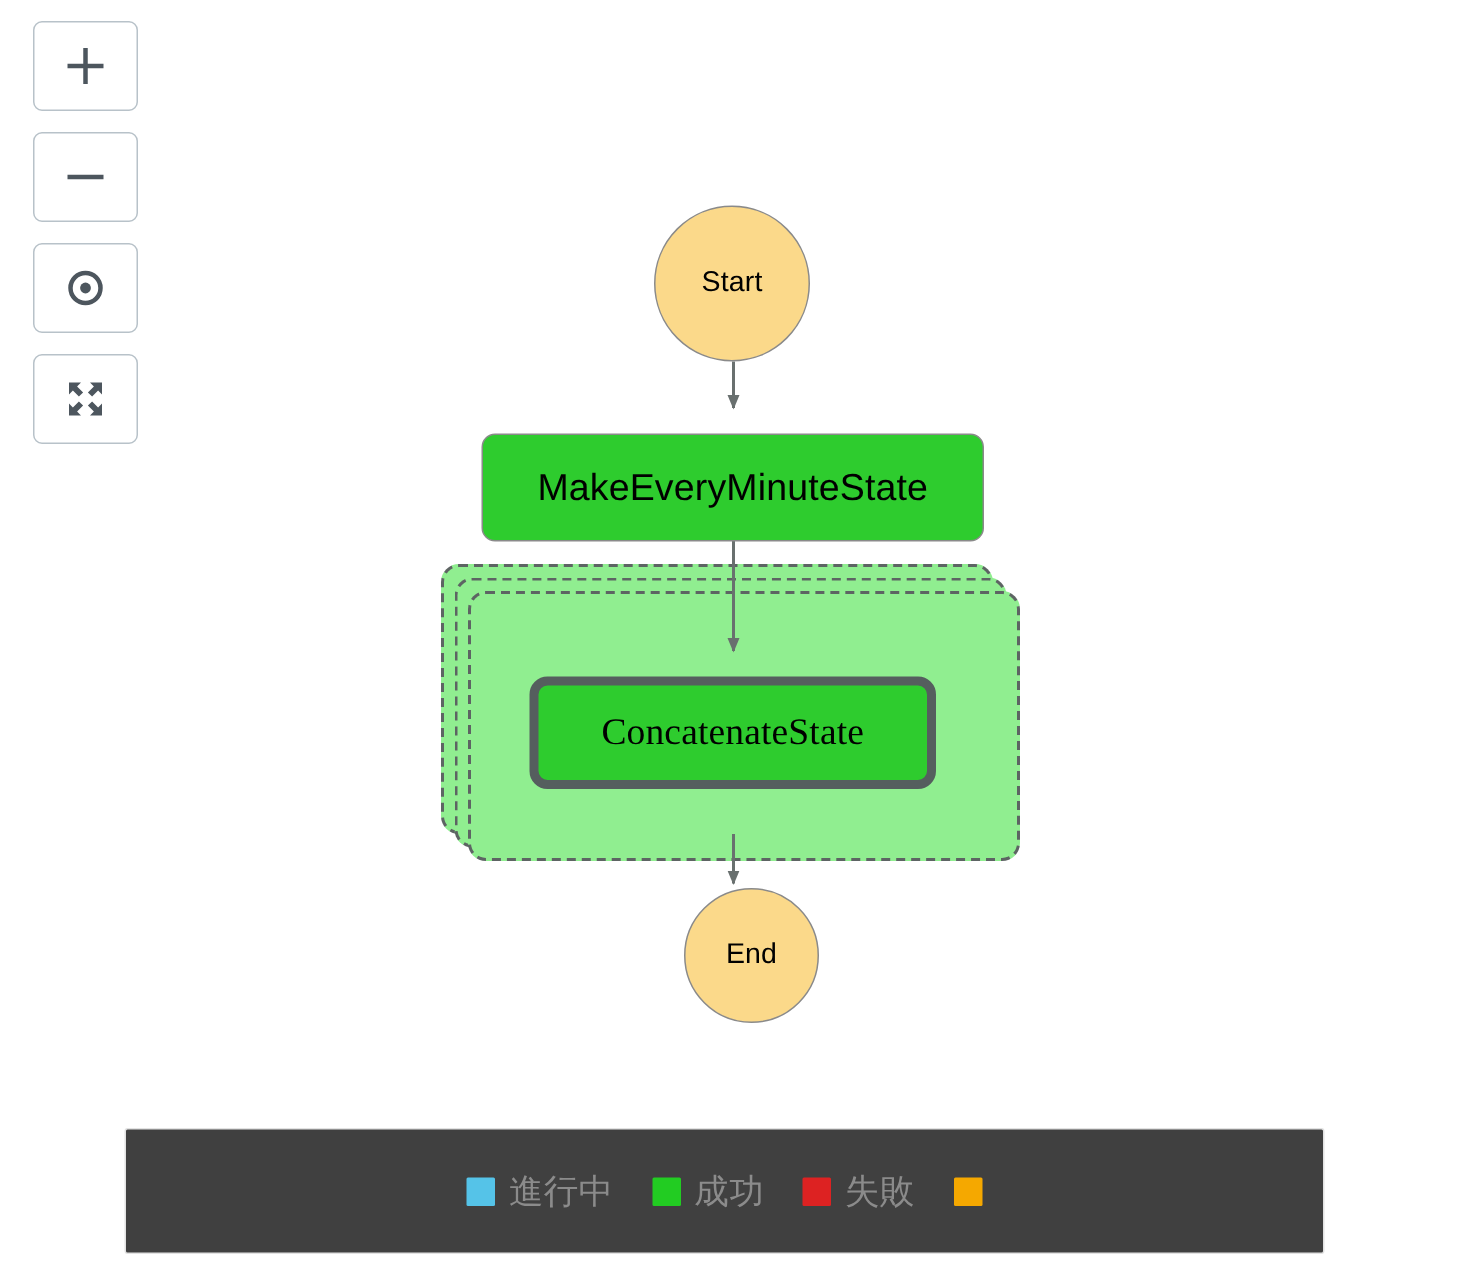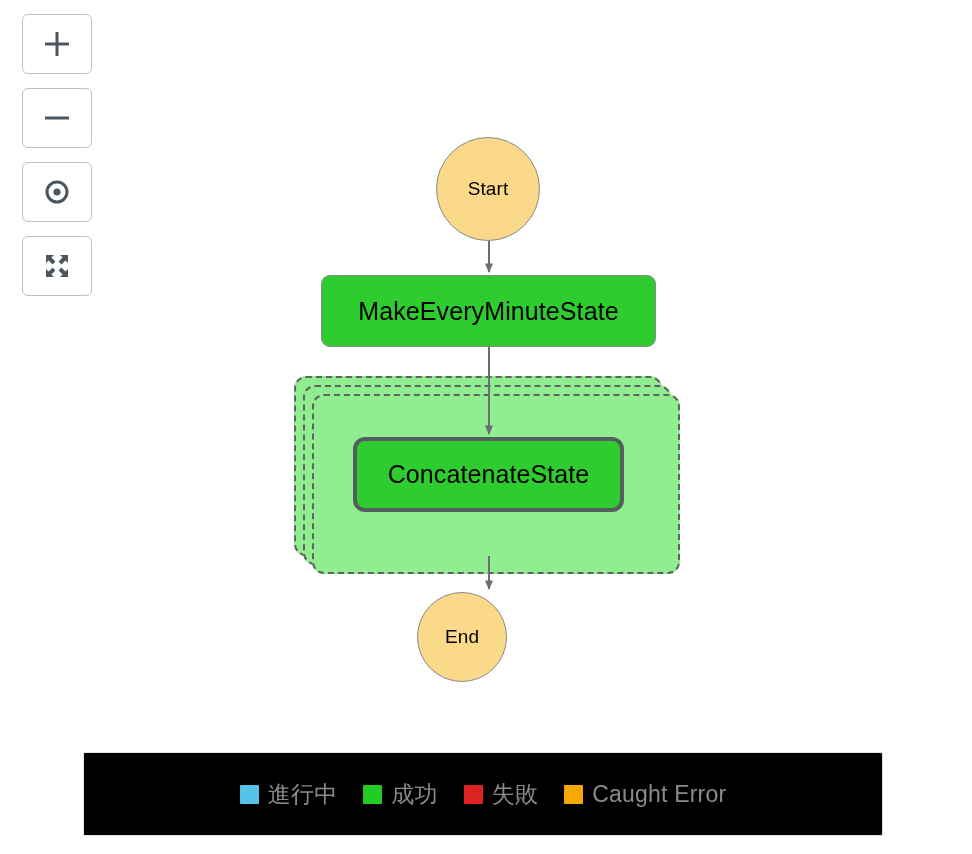--- a/index.html
+++ b/index.html
@@ -70,25 +70,27 @@
     font-weight: 400;
     letter-spacing: 0.1px;
   }
 
   .node.task {
     border-radius: 9px;
     border: 1px solid #8a8a8a;
     font-size: 25px;
     font-weight: 400;
     letter-spacing: 0.1px;
+    margin-top: 14px;
   }
 
   .node.task.selected {
-    border: 4px solid #737373;
+    border: 6px solid #737373;
     border-radius: 12px;
+    font-family: Liberation Serif, serif;
   }
 
   
   .map-group { position: absolute; z-index: 10; }
   .map-card {
     position: absolute;
     box-sizing: border-box;
     border: 2px dashed #5d6463;
     border-radius: 12px;
     background: #90ee90;
@@ -103,21 +105,21 @@
   }
 
   
   #legend {
     position: absolute;
     left: 83px;
     top: 752px;
     width: 800px;
     height: 84px;
     box-sizing: border-box;
-    background: #000000;
+    background: #404040;
     border: 1px solid #e2e2e2;
     border-radius: 2px;
     display: flex;
     align-items: center;
     justify-content: center;
     gap: 26px;
     z-index: 30;
   }
   .legend-item {
     display: flex;
@@ -204,37 +206,36 @@
   <div id="node-layer">
       <div class="node terminal" style="left: 436px; top: 137px; width: 104px; height: 104px; background: rgb(251, 217, 138); border-color: rgb(138, 138, 138);">
         <span>Start</span>
       </div>
       <div class="node task" style="left: 321px; top: 275px; width: 335px; height: 72px; background: rgb(46, 204, 46); border-color: rgb(138, 138, 138);">
         <span>MakeEveryMinuteState</span>
       </div>
       <div class="node task selected" style="left: 353px; top: 437px; width: 271px; height: 75px; background: rgb(46, 204, 46); border-color: rgb(85, 94, 94);">
         <span>ConcatenateState</span>
       </div>
-      <div class="node terminal" style="left: 417px; top: 592px; width: 90px; height: 90px; background: rgb(251, 217, 138); border-color: rgb(138, 138, 138);">
+      <div class="node terminal" style="left: 456px; top: 592px; width: 90px; height: 90px; background: rgb(251, 217, 138); border-color: rgb(138, 138, 138);">
         <span>End</span>
       </div>
     </div>
 
   <div id="legend">
       <div class="legend-item">
         <span class="legend-swatch" style="background: rgb(85, 195, 232);"></span>
         <span class="legend-label">進行中</span>
       </div>
       <div class="legend-item">
         <span class="legend-swatch" style="background: rgb(34, 204, 34);"></span>
         <span class="legend-label">成功</span>
       </div>
       <div class="legend-item">
         <span class="legend-swatch" style="background: rgb(221, 34, 34);"></span>
         <span class="legend-label">失敗</span>
       </div>
       <div class="legend-item">
         <span class="legend-swatch" style="background: rgb(245, 168, 0);"></span>
-        <span class="legend-label">Caught Error</span>
       </div>
     </div>
 
 </div>
 
 </body></html>

